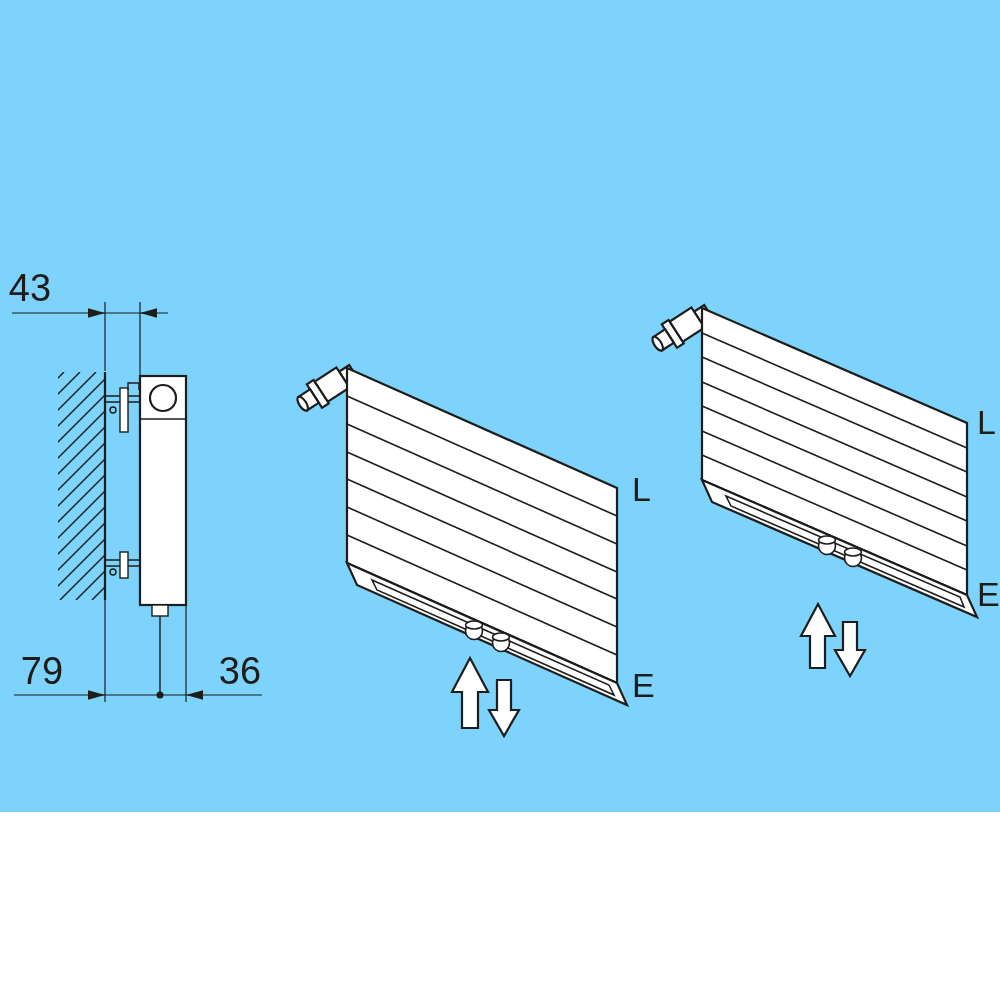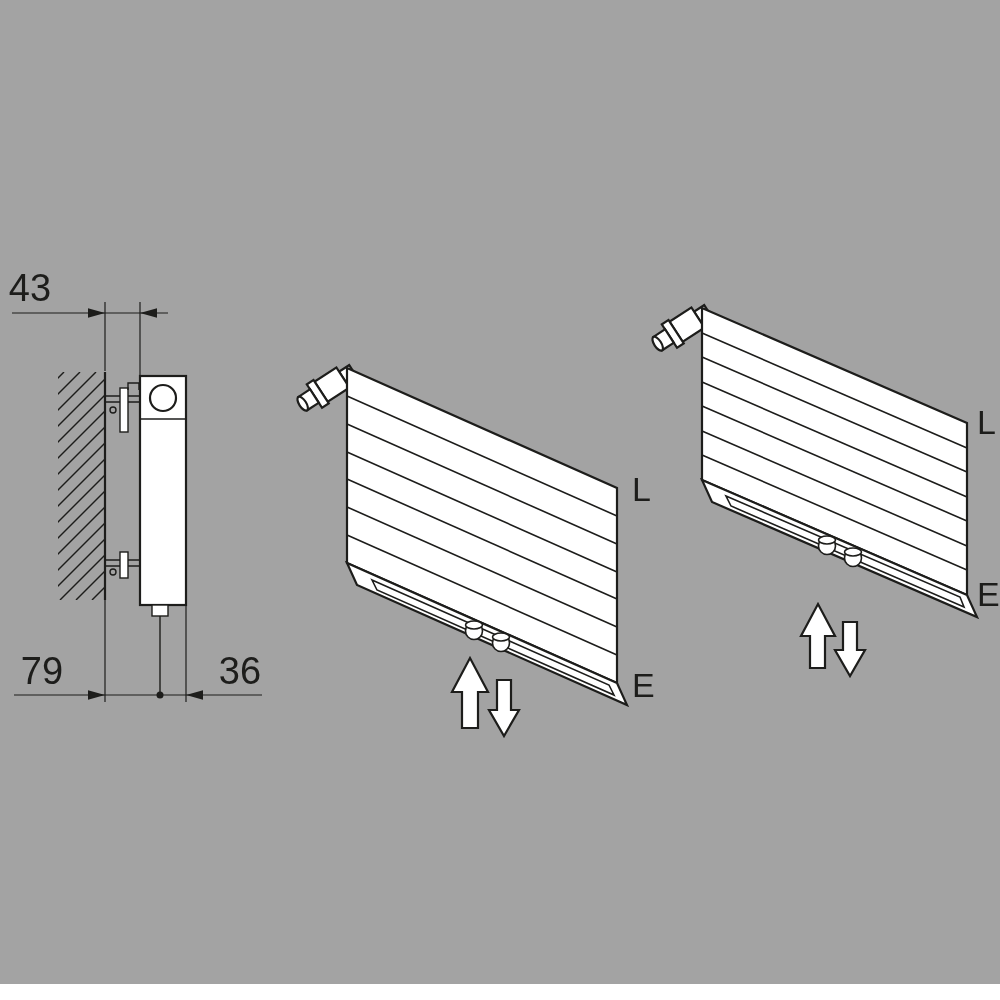--- a/index.html
+++ b/index.html
@@ -1,20 +1,20 @@
 <!DOCTYPE html>
 <html><head>
 <meta charset="utf-8">
 <style>
   html,body{
     margin:0;padding:0;background:#ffffff;
     width:1000px;height:1000px;overflow:hidden;
     font-family:"Liberation Sans",sans-serif;
   }
-  .canvas{width:1000px;height:984px;background:#a3a3a3;}
+  .canvas{width:1000px;height:812px;background:#7dd3fc;}
   svg{display:block;}
   .ln{stroke:#1d1d1b;fill:none;}
   .w2{stroke-width:2.2;}
   .w16{stroke-width:1.6;}
   .w14{stroke-width:1.4;}
   .thin{stroke-width:1.2;}
   .fillwhite{fill:#ffffff;}
   .solid{fill:#1d1d1b;stroke:none;}
   text{fill:#1d1d1b;font-family:"Liberation Sans",sans-serif;}
   .dimtxt{font-size:38px;}

